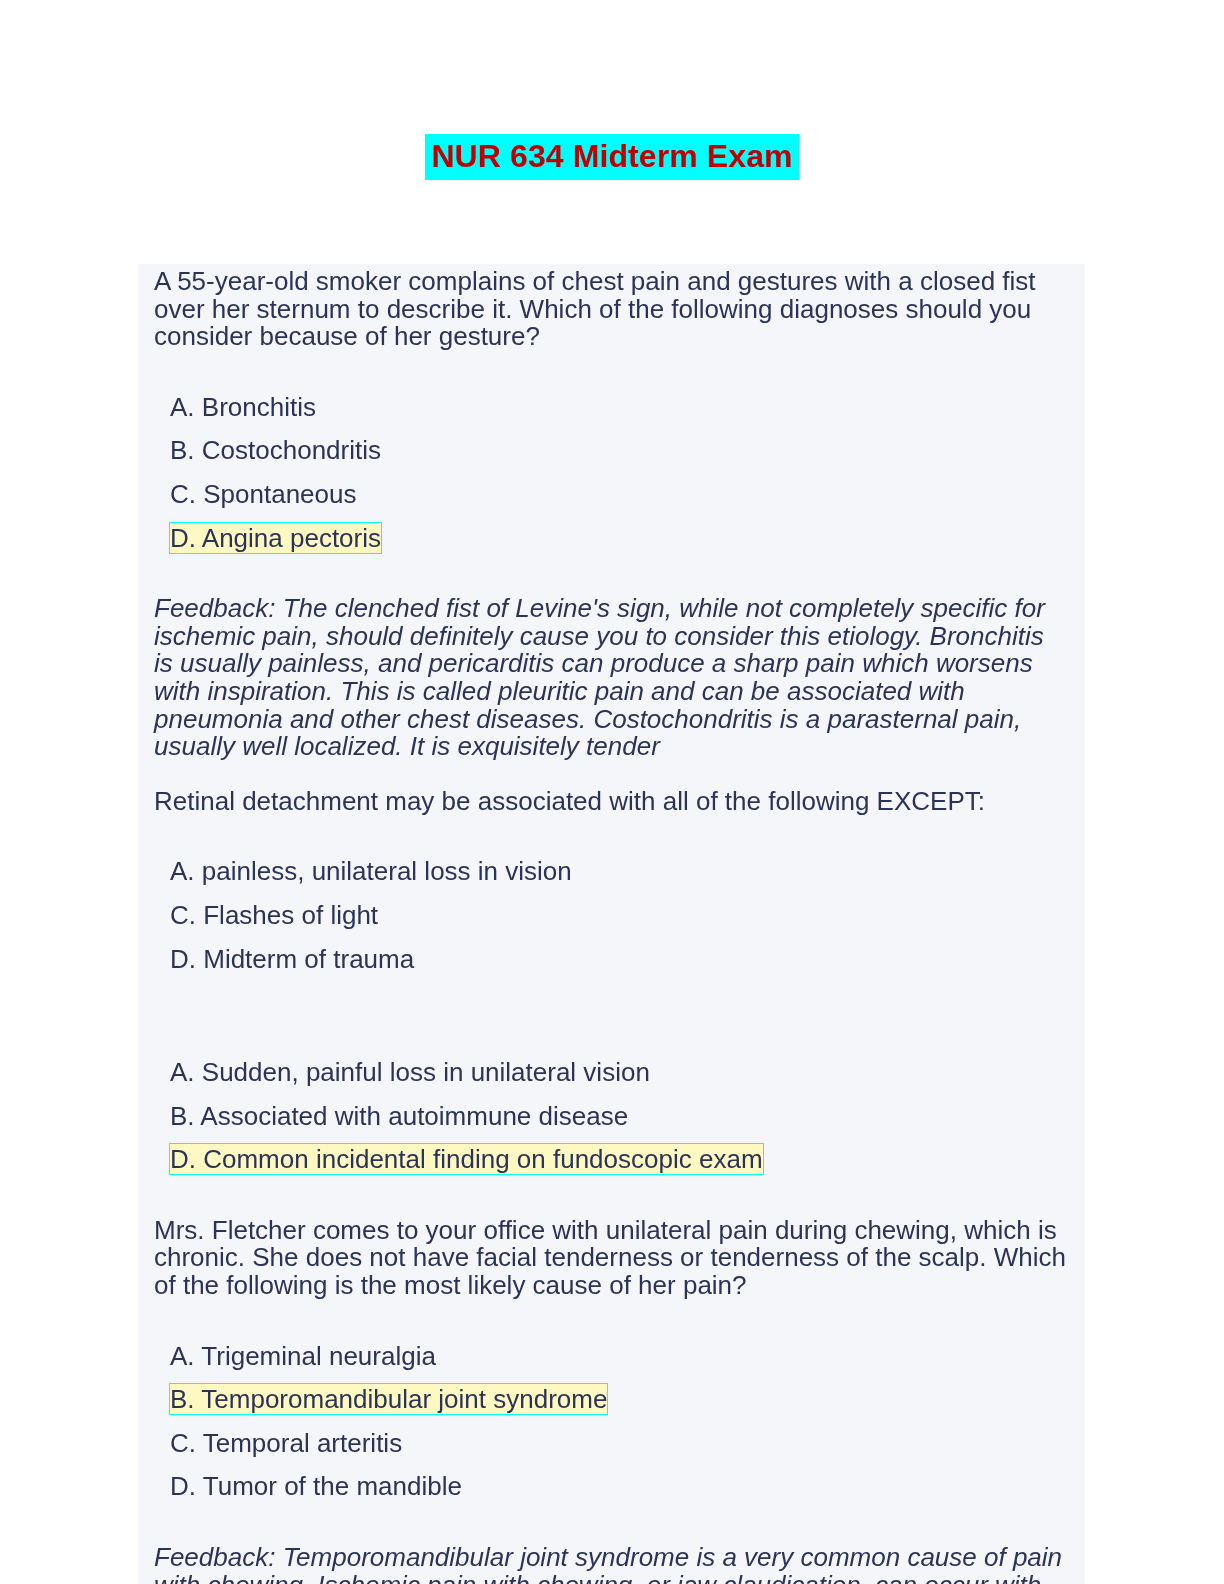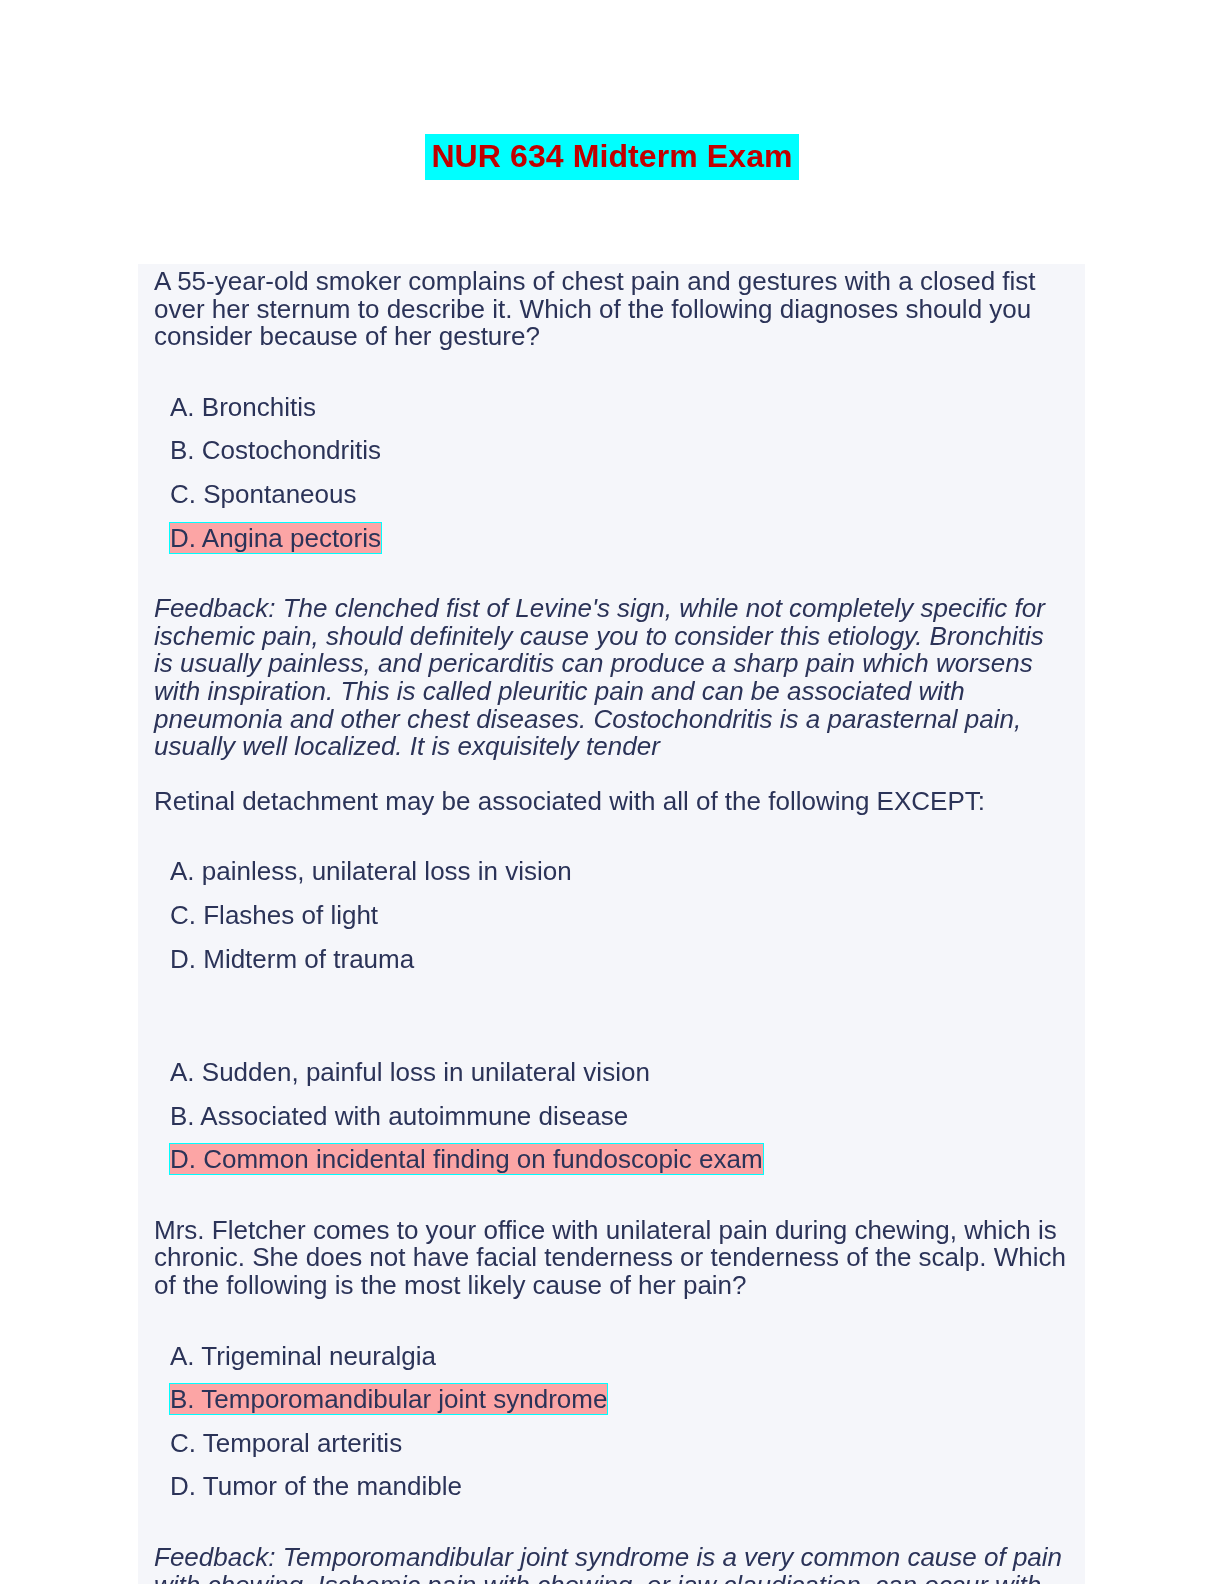--- a/index.html
+++ b/index.html
@@ -82,21 +82,21 @@
   }
   ul.options li {
     margin: 16px;
     padding: 0;
     white-space: nowrap;
   }
   ul.options li .opt-text {
     display: inline;
   }
   ul.options li.highlight .opt-text {
-    background: #fca5a5;
+    background: #fef9c3;
     box-shadow: 0 0 0 1px #00ffff;
   }
 </style>
 </head>
 <body>
 
 <div class="page">
 
   <div class="title-wrap">
     <span class="doc-title">NUR 634 Midterm Exam</span>

